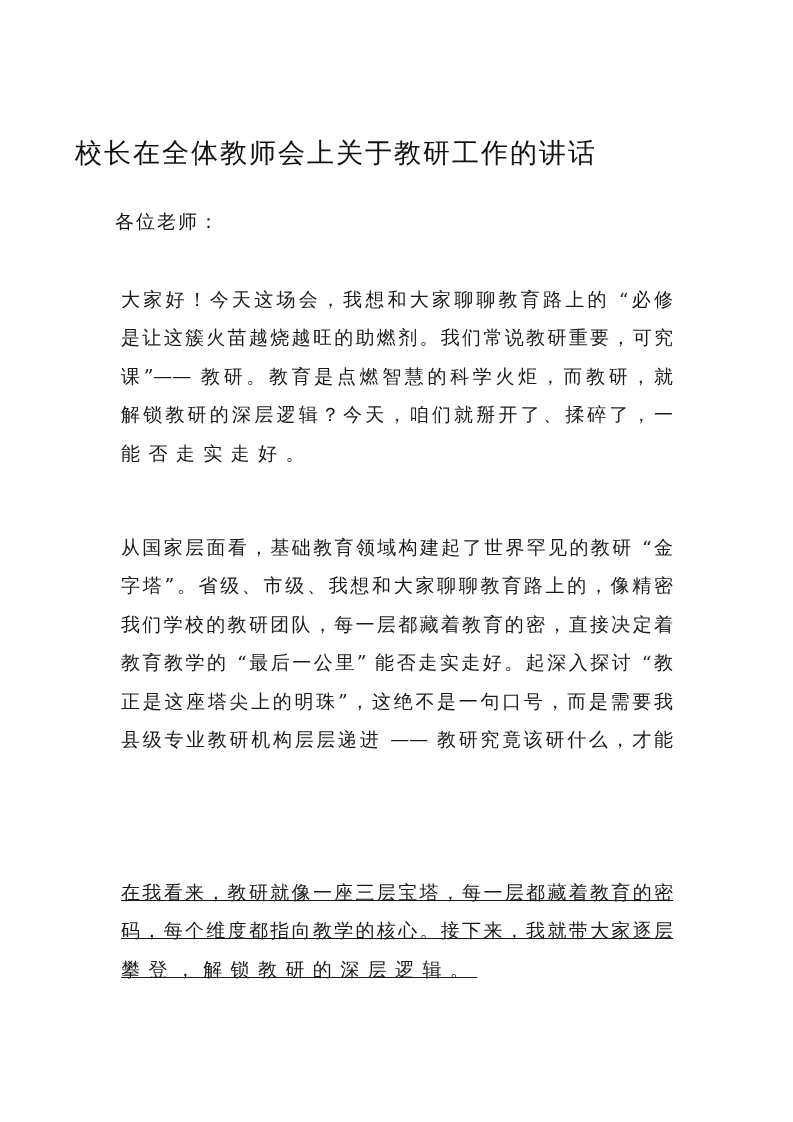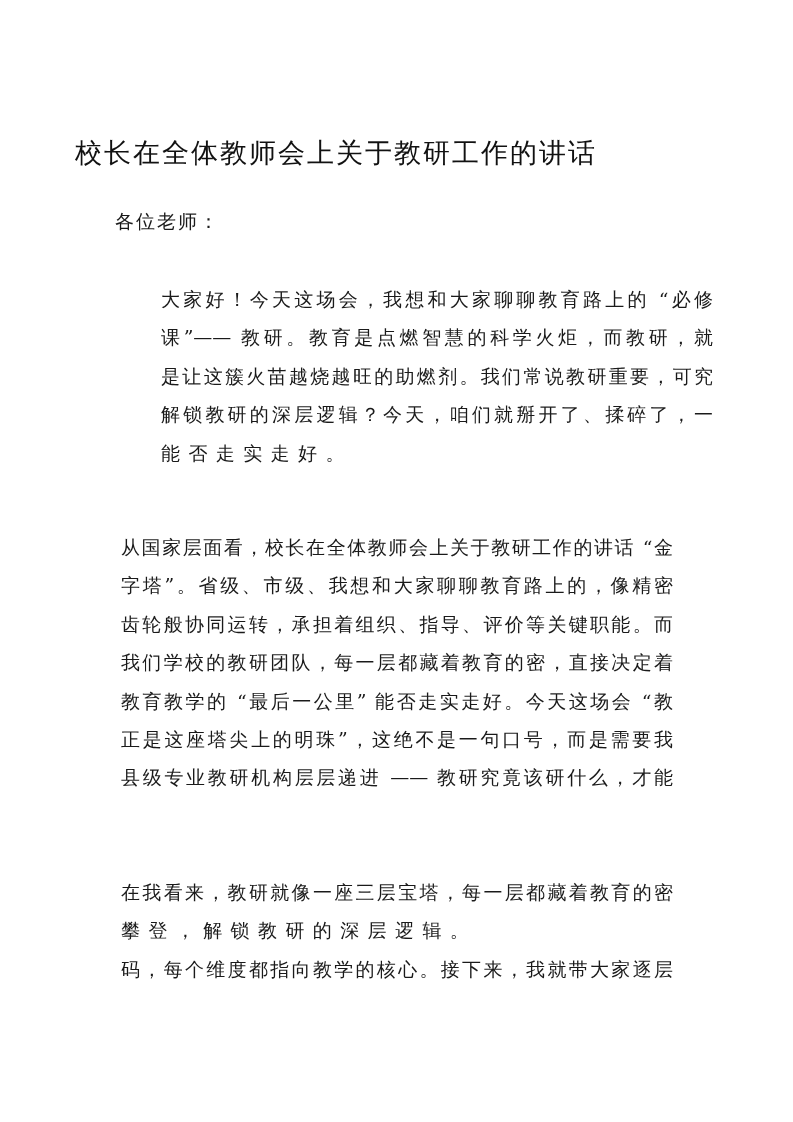--- a/index.html
+++ b/index.html
@@ -57,47 +57,46 @@
       line-height: 38.4px;
       white-space: nowrap;
       text-align: justify;
       text-align-last: justify;
       width: 552px;
     }
     .line.last {
       text-align-last: left;
       letter-spacing: 8.4px;
     }
-    #p1 { top: 280px; margin-left: 40px; }
+    #p1 { top: 280px; }
     #p2 { top: 528px; }
-    #p3 { top: 873px; }
+    #p3 { top: 873px; text-decoration: underline; }
   </style>
 </head>
 <body>
 
 <div class="page">
   <h1 class="title">校长在全体教师会上关于教研工作的讲话</h1>
   <p class="salutation">各位老师：</p>
 
   <div class="para" id="p1">
     <span class="line">大家好！今天这场会，我想和大家聊聊教育路上的 “必修</span>
+    <span class="line">是让这簇火苗越烧越旺的助燃剂。我们常说教研重要，可究</span>
     <span class="line">课”—— 教研。教育是点燃智慧的科学火炬，而教研，就</span>
-    <span class="line">是让这簇火苗越烧越旺的助燃剂。我们常说教研重要，可究</span>
     <span class="line">解锁教研的深层逻辑？今天，咱们就掰开了、揉碎了，一</span>
     <span class="line last">能否走实走好。</span>
   </div>
 
   <div class="para" id="p2">
-    <span class="line">从国家层面看，校长在全体教师会上关于教研工作的讲话 “金</span>
+    <span class="line">从国家层面看，基础教育领域构建起了世界罕见的教研 “金</span>
     <span class="line">字塔”。省级、市级、我想和大家聊聊教育路上的，像精密</span>
-    <span class="line">齿轮般协同运转，承担着组织、指导、评价等关键职能。而</span>
     <span class="line">我们学校的教研团队，每一层都藏着教育的密，直接决定着</span>
-    <span class="line">教育教学的 “最后一公里” 能否走实走好。今天这场会 “教</span>
+    <span class="line">教育教学的 “最后一公里” 能否走实走好。起深入探讨 “教</span>
     <span class="line">正是这座塔尖上的明珠”，这绝不是一句口号，而是需要我</span>
     <span class="line">县级专业教研机构层层递进 —— 教研究竟该研什么，才能</span>
   </div>
 
   <div class="para" id="p3">
     <span class="line">在我看来，教研就像一座三层宝塔，每一层都藏着教育的密</span>
+    <span class="line">码，每个维度都指向教学的核心。接下来，我就带大家逐层</span>
     <span class="line last">攀登，解锁教研的深层逻辑。</span>
-    <span class="line">码，每个维度都指向教学的核心。接下来，我就带大家逐层</span>
   </div>
 </div>
 
 </body></html>

